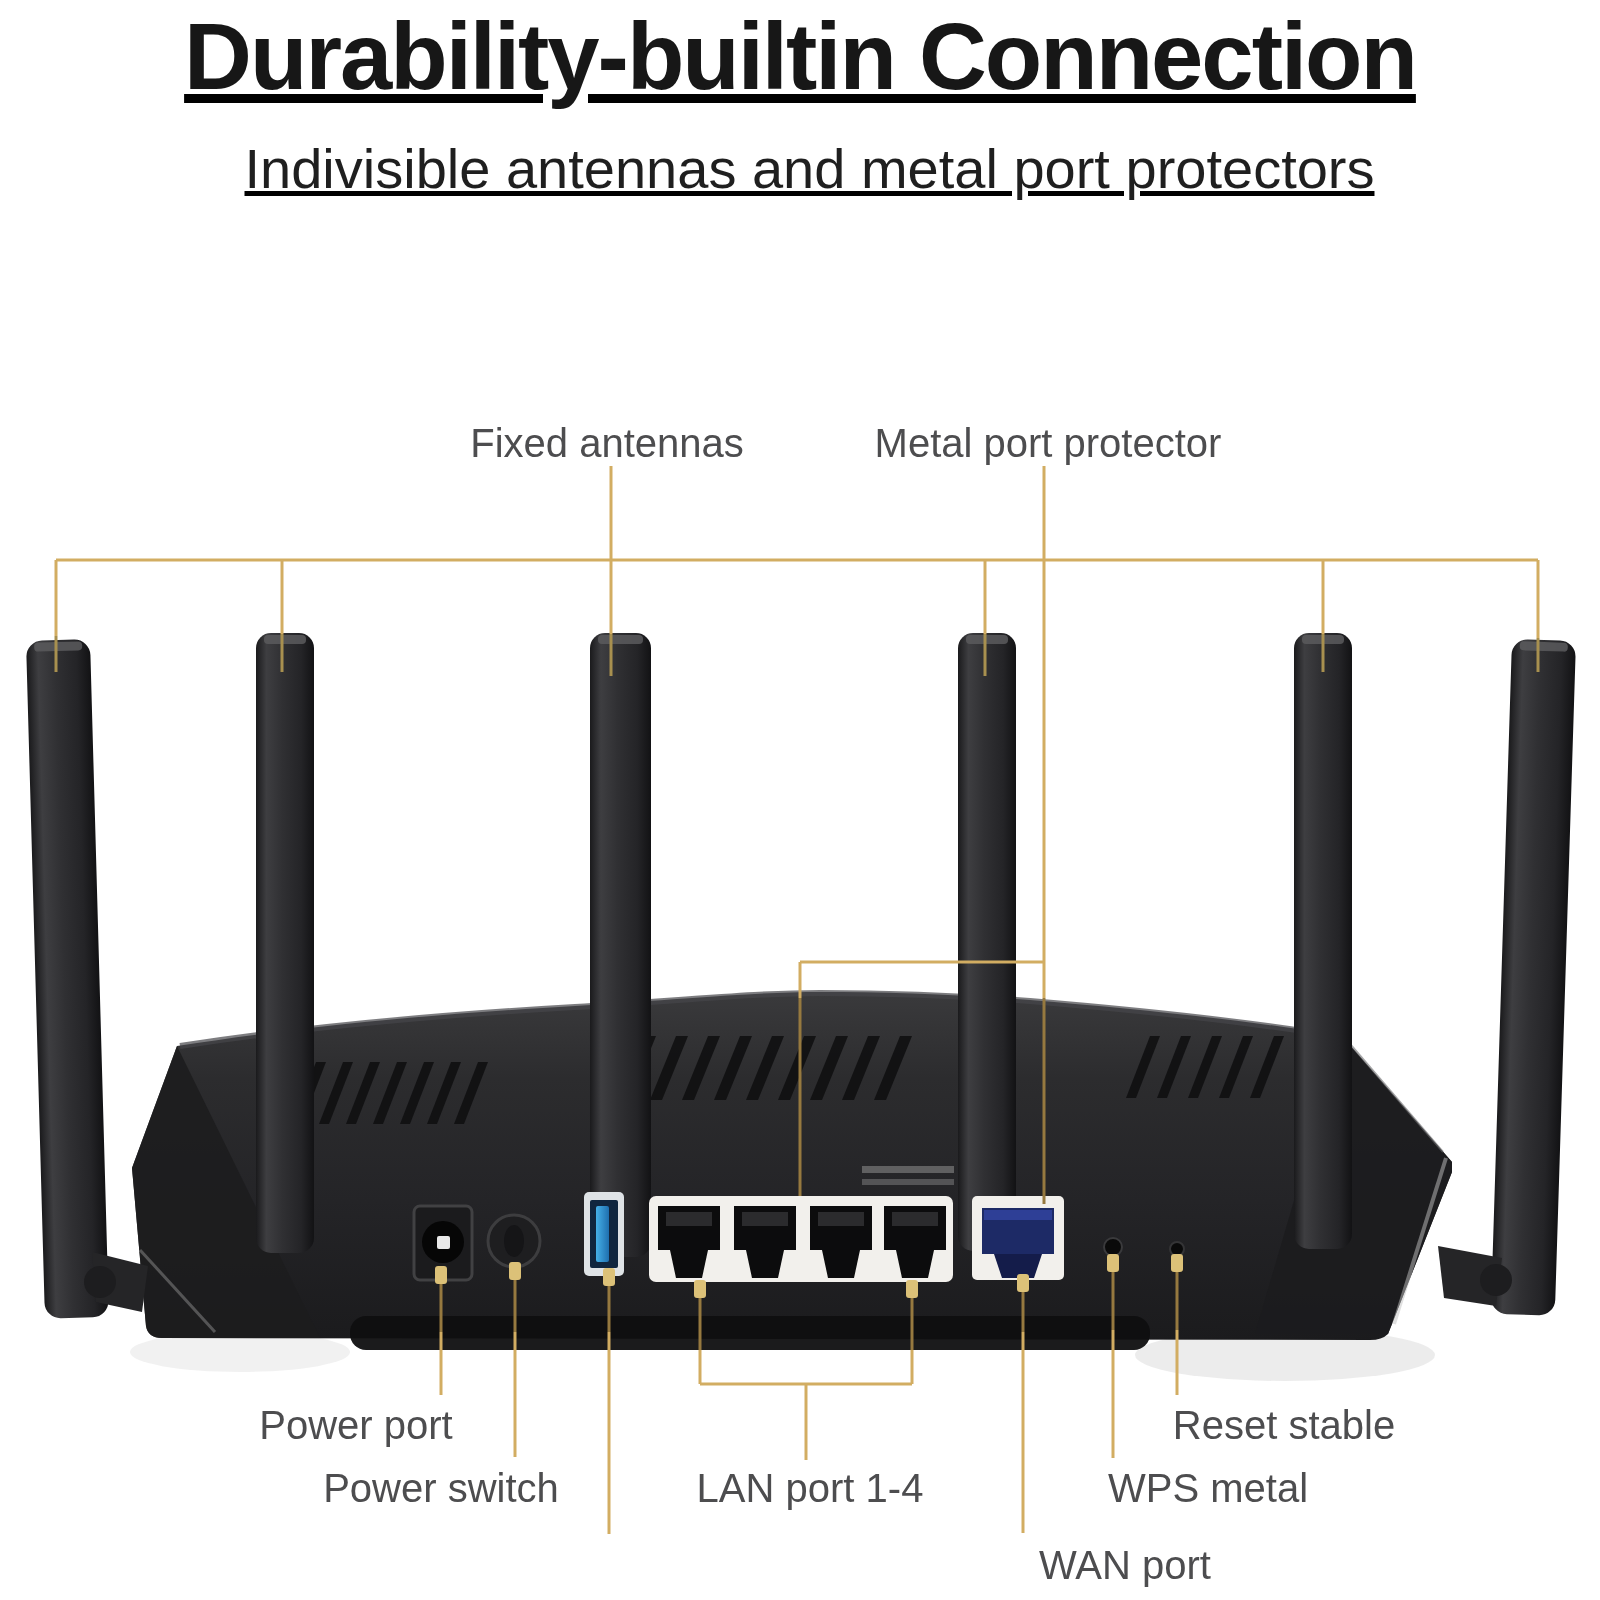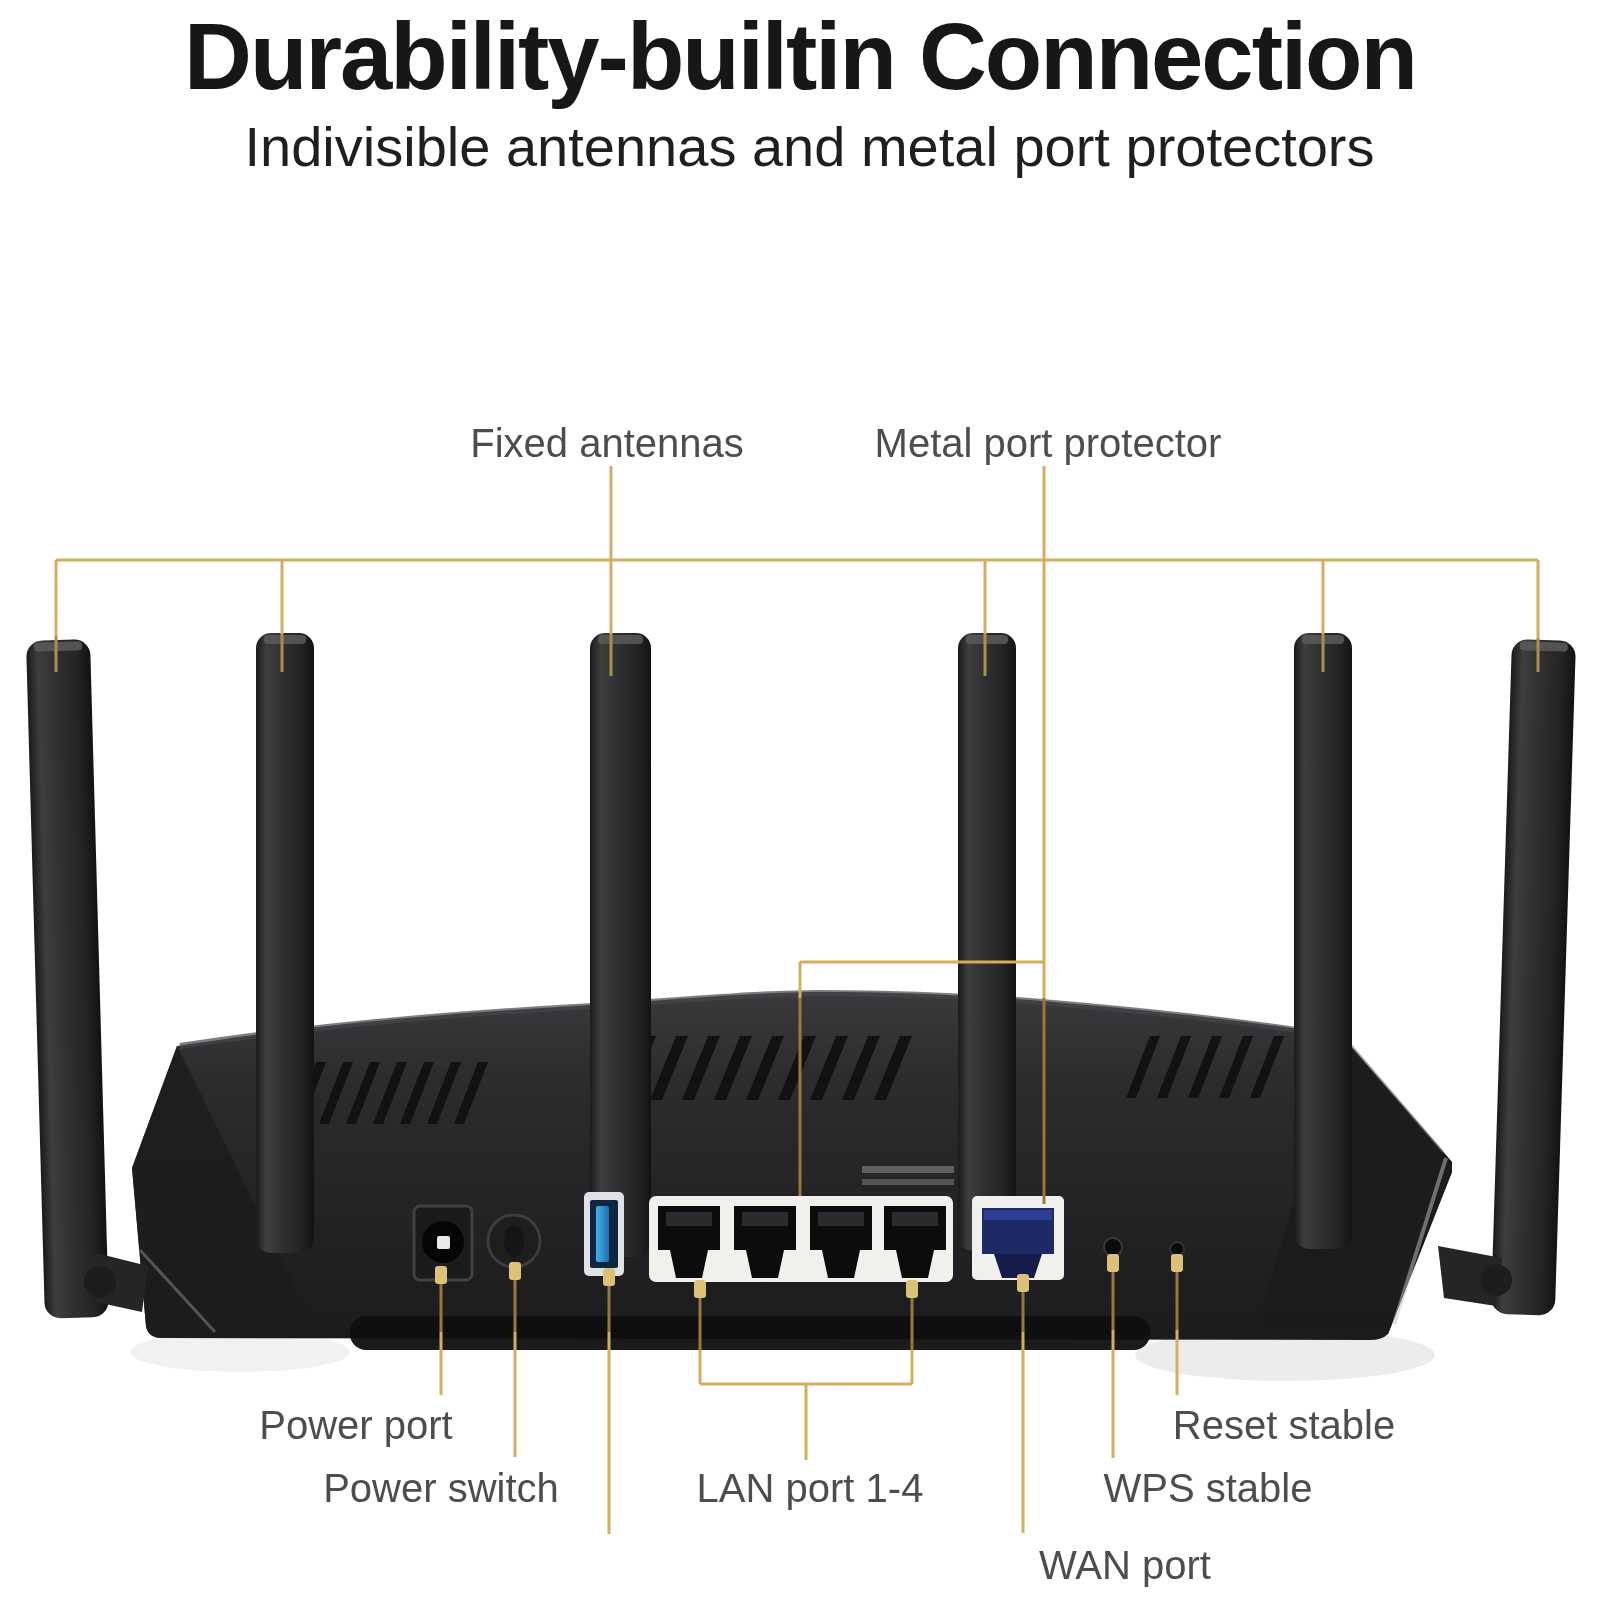--- a/index.html
+++ b/index.html
@@ -1,21 +1,21 @@
 <!DOCTYPE html>
 <html><head>
 <meta charset="utf-8">
 <style>
   html,body{margin:0;padding:0;background:#ffffff;}
   .canvas{position:relative;width:1600px;height:1600px;background:#ffffff;overflow:hidden;
           font-family:"Liberation Sans", sans-serif;}
   .artwork{position:absolute;left:0;top:0;z-index:1;}
-  .header{position:absolute;left:0;top:4px;width:100%;text-align:center;z-index:2;}
+  .header{position:absolute;left:0;top:4px;width:100%;text-align:center;z-index:2;text-decoration:underline;}
   .title{font-size:94px;font-weight:600;letter-spacing:-2px;color:#171717;line-height:1.12;}
-  .subtitle{font-size:56px;font-weight:400;color:#1f1f1f;line-height:1.36;padding-left:19px;}
+  .subtitle{margin-top:22px;font-size:56px;font-weight:400;color:#1f1f1f;line-height:1.36;padding-left:19px;}
   .label{position:absolute;transform:translateX(-50%);z-index:2;font-size:40px;
          color:#4d4d4f;white-space:nowrap;line-height:1;text-align:right;}
 </style>
 </head>
 <body>
 
 <div class="canvas">
 
   <div class="header">
     <div class="title">Durability-builtin Connection</div>
@@ -23,21 +23,21 @@
       <div>Indivisible antennas and metal port protectors</div>
     </div>
   </div>
 
   <div class="label" style="left:607px;top:423px">Fixed antennas</div>
   <div class="label" style="left:1048px;top:423px">Metal port protector</div>
   <div class="label" style="left:356px;top:1405px">Power port</div>
   <div class="label" style="left:441px;top:1468px">Power switch</div>
   <div class="label" style="left:810px;top:1468px">LAN port 1-4</div>
   <div class="label" style="left:1125px;top:1545px">WAN port</div>
-  <div class="label" style="left:1208px;top:1468px">WPS stable</div>
+  <div class="label" style="left:1208px;top:1468px">WPS metal</div>
   <div class="label" style="left:1284px;top:1405px">Reset stable</div>
 
   <svg class="artwork" width="1600" height="1600" viewBox="0 0 1600 1600">
     <defs>
       <linearGradient id="antGrad" x1="0" y1="0" x2="1" y2="0">
         <stop offset="0" stop-color="#1a1a1c"></stop>
         <stop offset="0.18" stop-color="#3e3e41"></stop>
         <stop offset="0.45" stop-color="#303033"></stop>
         <stop offset="0.78" stop-color="#242427"></stop>
         <stop offset="1" stop-color="#121214"></stop>

